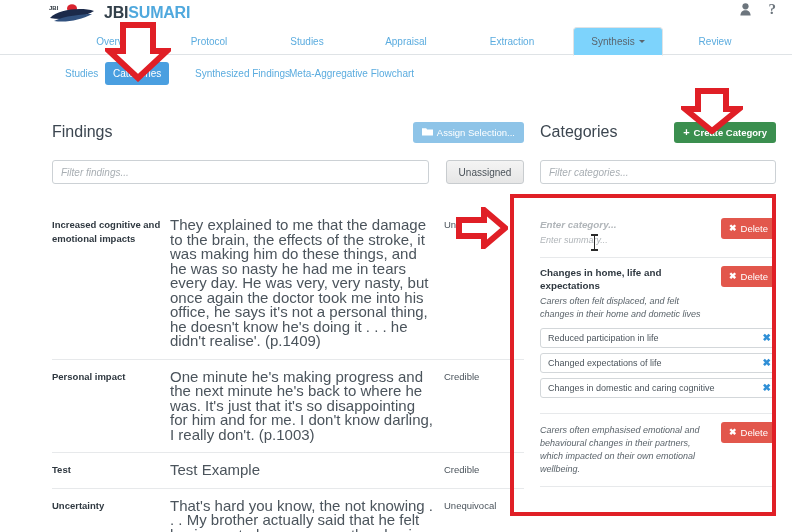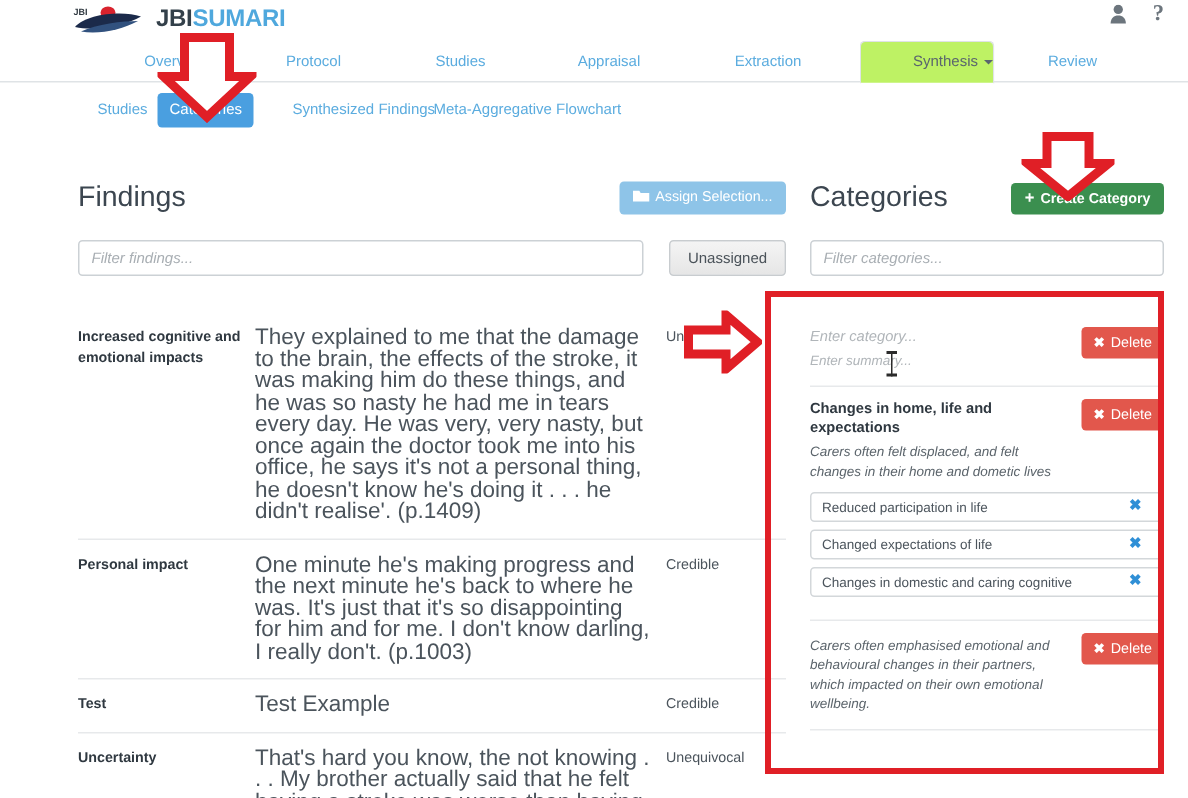--- a/index.html
+++ b/index.html
@@ -55,26 +55,25 @@
     background: #fff;
   }
   .navtab {
     position: absolute; top: 0; height: 28px;
     display: flex; align-items: center; justify-content: center;
     font-size: 10px; color: #5bacdf; white-space: nowrap;
     cursor: pointer;
   }
   .navtab.active {
     color: #5a656e;
-    background: #bef264;
+    background: #7dd3fc;
     border: 1px solid #dfe3e6;
     border-bottom: 1px solid #ffffff;
     border-top-left-radius: 4px; border-top-right-radius: 4px;
     height: 29px;
-    justify-content: flex-end;
   }
   .caret-dn {
     display: inline-block; margin-left: 4px;
     width: 0; height: 0;
     border-left: 3px solid transparent;
     border-right: 3px solid transparent;
     border-top: 3.5px solid #5a656e;
   }
 
   
@@ -88,21 +87,21 @@
     font-size: 10px; color: #5bacdf; border-radius: 3px;
     padding: 0 8px; white-space: nowrap; cursor: pointer;
   }
   .pill.active { background: #4a9fe0; color: #ffffff; }
 
   
   .col-left  { position: absolute; left: 52px;  top: 118px; width: 472px; }
   .col-right { position: absolute; left: 540px; top: 118px; width: 236px; }
 
   .sec-title {
-    font-size: 19px; color: #3c4650; font-weight: normal;
+    font-size: 16px; color: #3c4650; font-weight: normal;
     line-height: 26px; margin: 0;
   }
   .head-row {
     display: flex; align-items: center; justify-content: space-between;
     height: 28px;
   }
 
   .btn {
     display: inline-flex; align-items: flex-start; gap: 4px;
     border-radius: 3px; font-size: 9.5px; color: #fff;
@@ -161,41 +160,41 @@
     padding: 8px 0 10px 0;
     position: relative;
   }
   .cat:first-child { padding-top: 12px; }
   .cat-head { display: flex; justify-content: space-between; align-items: flex-start; }
   .cat-titles { flex: 1 1 auto; padding-right: 6px; }
   .cat-title {
     font-size: 9.8px; font-weight: bold; color: #2f3840;
     line-height: 13.5px; margin: 0;
   }
-  .cat-title.ph { font-weight: normal; font-style: italic; color: #b0b5b9; }
+  .cat-title.ph { font-weight: bold; font-style: italic; color: #b0b5b9; }
   .cat-sum {
     font-size: 9px; font-style: italic; color: #5b646b;
     line-height: 13px; margin-top: 2px;
   }
   .cat-sum.ph { color: #b0b5b9; }
   .btn-delete {
     flex: 0 0 auto;
     background: #e2574c; color: #fff;
     border-radius: 3px; font-size: 9.5px;
     padding: 5px 8px; display: inline-flex; align-items: center; gap: 4px;
     cursor: pointer; line-height: 11px; white-space: nowrap;
   }
   .x-glyph { font-size: 9px; font-weight: bold; }
 
   .finding-chips { margin-top: 7px; }
   .chip {
     display: flex; align-items: center; justify-content: space-between;
     border: 1px solid #d3d7da; border-radius: 3px;
     background: #fff; height: 20px; margin-bottom: 5px;
-    padding: 0 14px 0 7px;
+    padding: 0 4px 0 7px;
   }
   .chip-label { font-size: 9px; color: #4b545c; line-height: 12px; }
   .chip-x { color: #2f8fd6; font-size: 10px; font-weight: bold; cursor: pointer; line-height: 10px; }
 
   
   .anno { position: absolute; pointer-events: none; }
   .anno-rect {
     position: absolute;
     border: 4px solid #e01f26;
     pointer-events: none;

